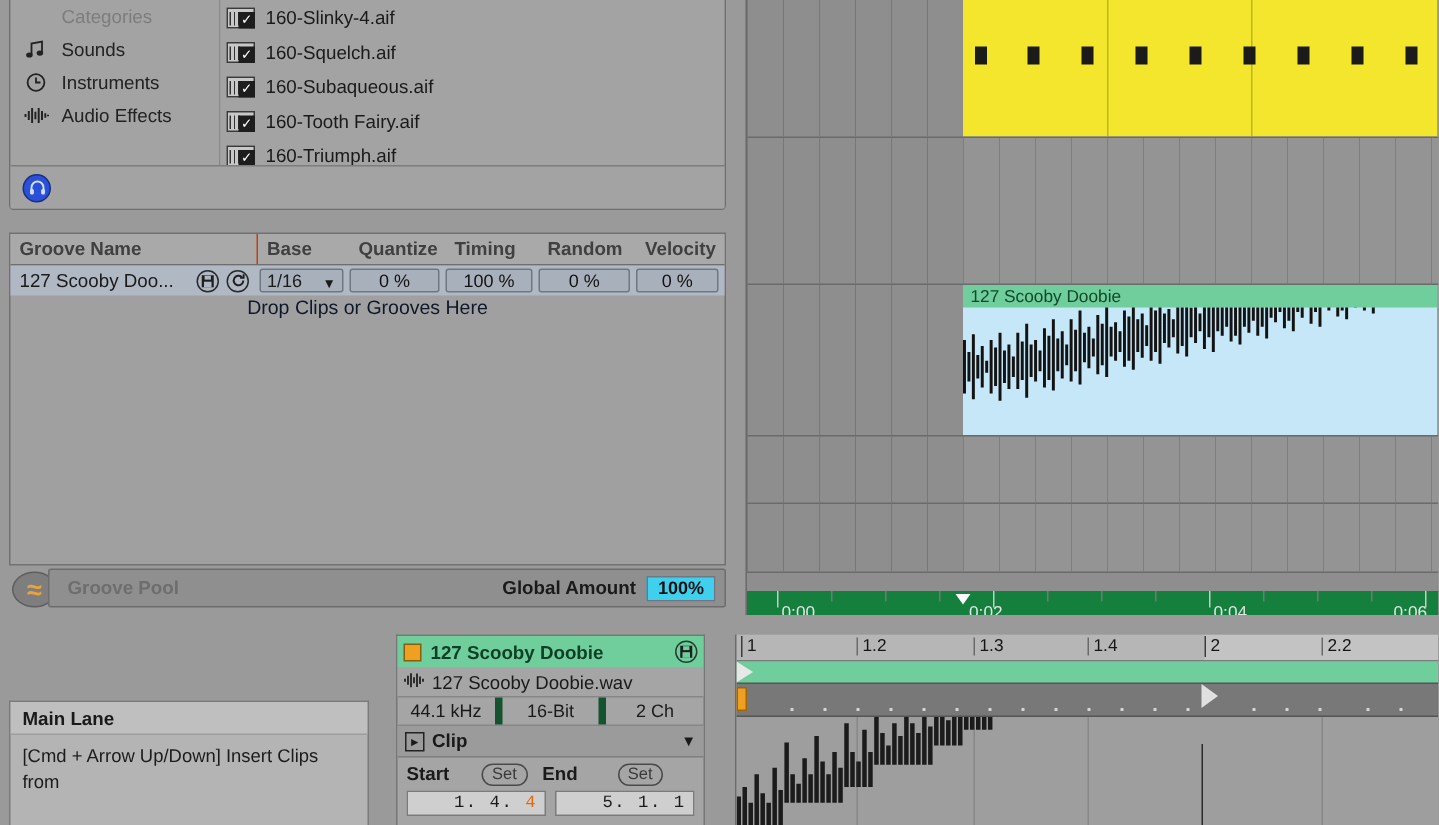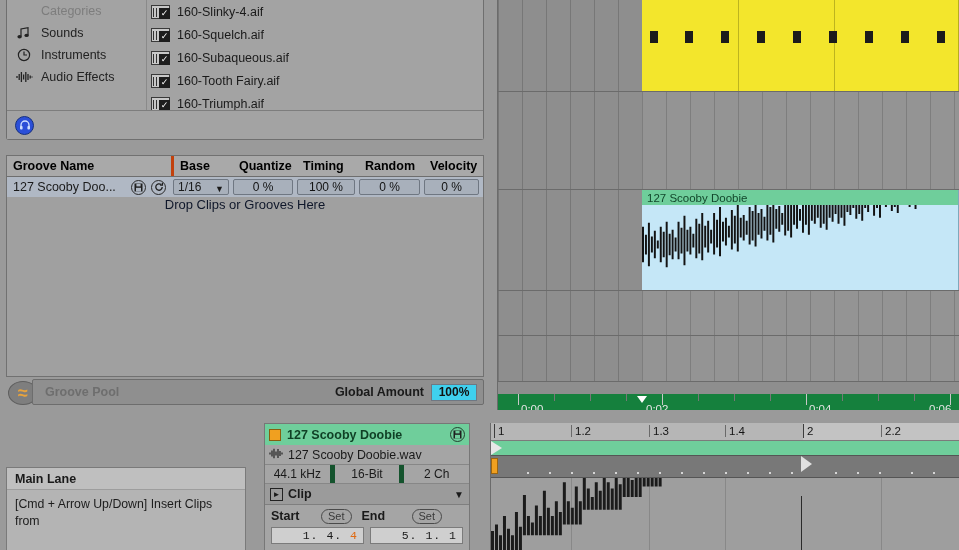--- a/index.html
+++ b/index.html
@@ -44,23 +44,23 @@
   }
   .round-btn { width: 19px; height: 19px; border-radius: 50%; background: #2b4fd8;
     border: 1px solid #16307f; display: flex; align-items: center; justify-content: center; }
 
   
   #groove-panel {
     position: absolute; left: 6px; top: 155px; width: 478px; height: 222px;
     background: #a0a0a0; border: 1px solid #717171;
   }
   #groove-head { display: flex; height: 21px; background: #a9a9a9; border-bottom: 1px solid #6e6e6e;
-     font-weight: bold; font-size: 12.5px; align-items: center; color: #000000; }
+     font-weight: bold; font-size: 12.5px; align-items: center; color: #404040; }
   #groove-head .gh { display: flex; align-items: center; height: 100%; padding-left: 6px; }
-  #groove-head .gh.sep { border-left: 3px solid #c2410c; }
+  #groove-head .gh.sep { border-left: 1px solid #c2410c; }
   #groove-row { display: flex; height: 20px; background: #b0b8c4; align-items: center; font-size: 12.5px; }
   #groove-row .gc { display: flex; align-items: center; height: 100%; }
   .mini-btn { width: 15px; height: 15px; border-radius: 50%; border: 1.4px solid #2a2a2a;
      display: flex; align-items: center; justify-content: center; background: #b0b8c4; }
   .val-box { height: 16px; background: #a8b0bb; border: 1px solid #6f7782; border-radius: 2px;
      display: flex; align-items: center; justify-content: center; font-size: 12px; color: #121212; position: relative; }
   .dropdown { height: 16px; background: #a8b0bb; border: 1px solid #6f7782; border-radius: 2px;
      display: flex; align-items: flex-end; justify-content: space-between; padding: 0 4px; font-size: 12px; }
   #groove-drop { flex: 1; display: flex; align-items: center; justify-content: center;
      color: #0f172a; font-size: 13px; }

